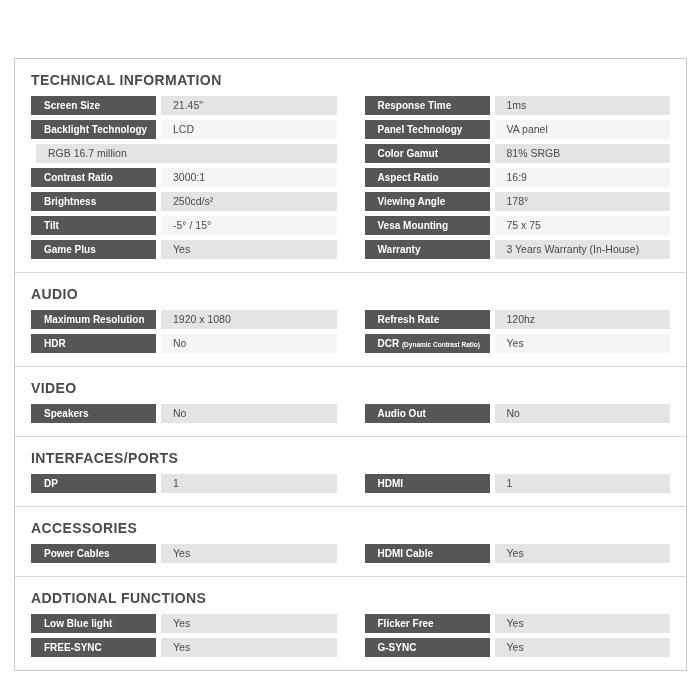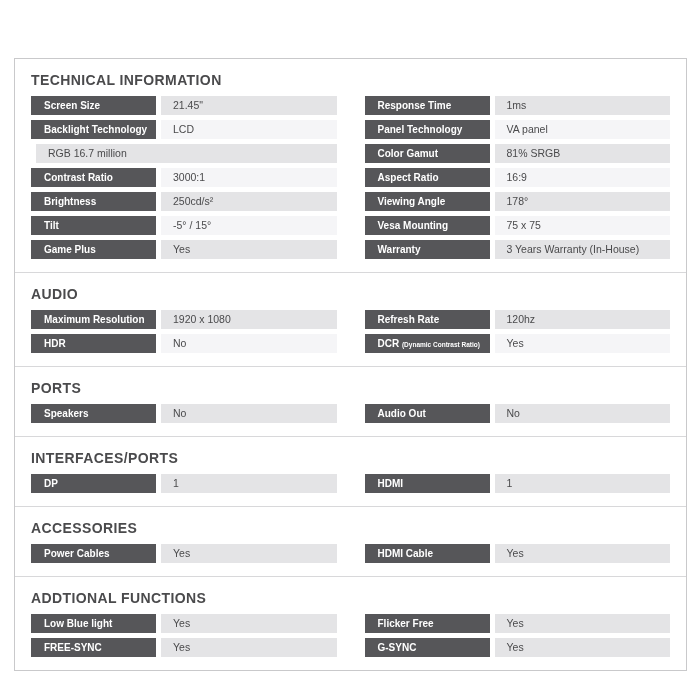--- a/index.html
+++ b/index.html
@@ -173,21 +173,21 @@
           <div class="label"><span>HDR</span></div>
           <div class="value light">No</div>
         </div>
         <div class="cell">
           <div class="label"><span>DCR</span> <span class="label-note">(Dynamic Contrast Ratio)</span></div>
           <div class="value light">Yes</div>
         </div>
       </div>
     </div>
     <div class="section">
-      <div class="section-title">PORTS</div>
+      <div class="section-title">VIDEO</div>
       <div class="row">
         <div class="cell">
           <div class="label"><span>Speakers</span></div>
           <div class="value">No</div>
         </div>
         <div class="cell">
           <div class="label"><span>Audio Out</span></div>
           <div class="value">No</div>
         </div>
       </div>

